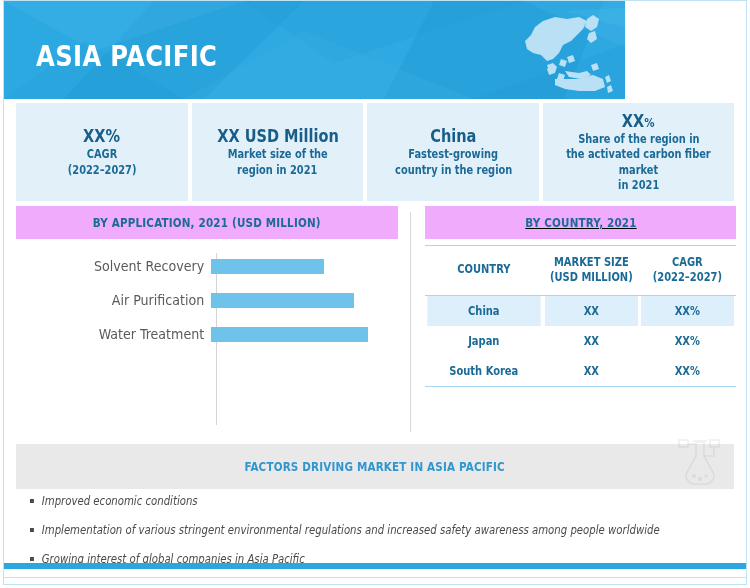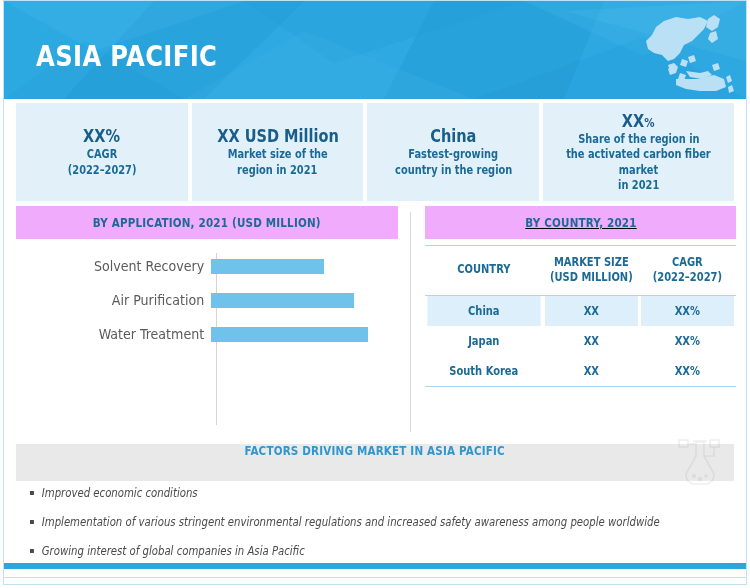--- a/index.html
+++ b/index.html
@@ -31,21 +31,21 @@
     box-sizing: border-box;
     border: 1px solid #bfe3f4;
     background: #ffffff;
   }
 
   
   .banner {
     position: absolute;
     left: 4px;
     top: 1px;
-    width: 742px;
+    width: 621px;
     height: 98px;
     background: #2ba6df;
     overflow: hidden;
   }
   .banner svg.poly {
     position: absolute;
     left: 0; top: 0;
     width: 742px;
     height: 98px;
     display: block;
@@ -222,25 +222,25 @@
 
   
   .factors {
     position: absolute;
     left: 4px;
     top: 444px;
     width: 742px;
     height: 112px;
   }
   .factors-bar {
-    height: 37px;
+    height: 45px;
     background: #e9e9e9;
     margin: 0 12px;
     display: flex;
-    align-items: flex-start;
+    align-items: center;
     justify-content: center;
     position: relative;
   }
   .factors-title {
     font-family: "Liberation Sans Narrow", "DejaVu Sans Condensed", "Liberation Sans", sans-serif;
     font-size: 12px;
     font-weight: bold;
     color: #2f96cf;
     letter-spacing: 0.2px;
     transform: scaleX(0.96);

